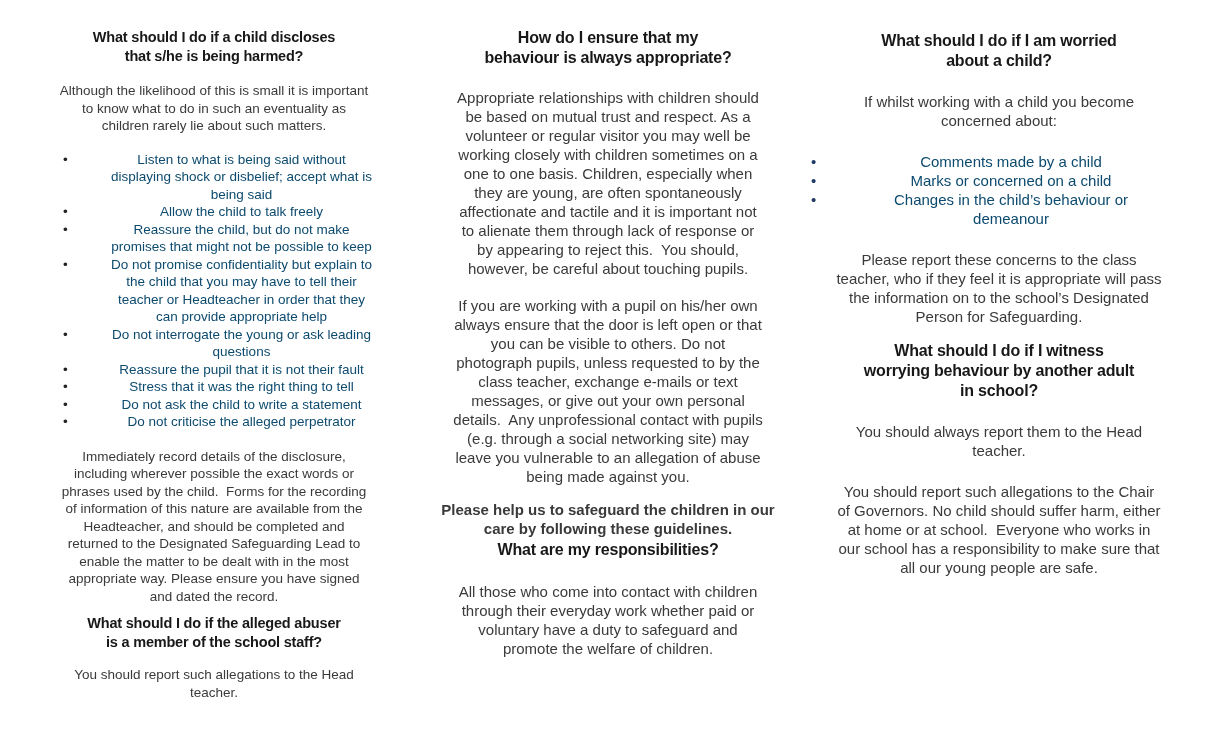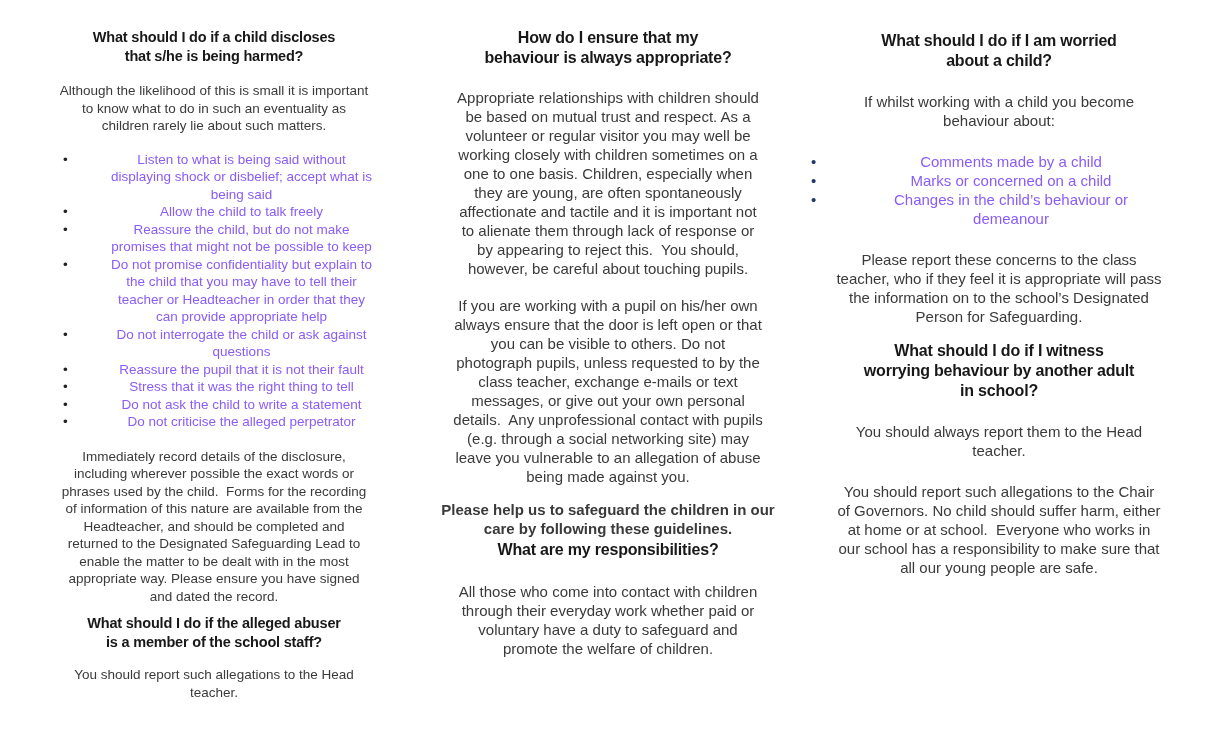--- a/index.html
+++ b/index.html
@@ -37,21 +37,21 @@
     margin: 0;
     color: #3a3a3a;
     white-space: pre-wrap;
   }
   .col1 .para { font-size: 13.5px; line-height: 17.5px; }
   .col2 .para, .col3 .para { font-size: 15px; line-height: 19px; }
 
   ul.bullets { margin: 0; padding: 0; list-style: none; }
   ul.bullets li {
     position: relative;
-    color: #8b5cf6;
+    color: #0c4a6e;
     white-space: pre-wrap;
   }
   .col1 ul.bullets li {
     font-size: 13.5px; line-height: 17.5px;
     padding-left: 55px;
   }
   .col1 ul.bullets li::before {
     content: "\2022";
     position: absolute;
     left: 30px; top: 0;
@@ -104,21 +104,21 @@
       <li>Listen to what is being said without
 displaying shock or disbelief; accept what is
 being said</li>
       <li>Allow the child to talk freely</li>
       <li>Reassure the child, but do not make
 promises that might not be possible to keep</li>
       <li>Do not promise confidentiality but explain to
 the child that you may have to tell their
 teacher or Headteacher in order that they
 can provide appropriate help</li>
-      <li>Do not interrogate the child or ask against
+      <li>Do not interrogate the young or ask leading
 questions</li>
       <li>Reassure the pupil that it is not their fault</li>
       <li>Stress that it was the right thing to tell</li>
       <li>Do not ask the child to write a statement</li>
       <li>Do not criticise the alleged perpetrator</li>
     </ul>
     <p class="para m-record">Immediately record details of the disclosure,
 including wherever possible the exact words or
 phrases used by the child.  Forms for the recording
 of information of this nature are available from the
@@ -162,21 +162,21 @@
     <p class="para m-p4">All those who come into contact with children
 through their everyday work whether paid or
 voluntary have a duty to safeguard and
 promote the welfare of children.</p>
   </section>
 
   <section class="col col3">
     <h2 class="heading">What should I do if I am worried
 about a child?</h2>
     <p class="para m-intro">If whilst working with a child you become
-behaviour about:</p>
+concerned about:</p>
     <ul class="bullets m-list">
       <li>Comments made by a child</li>
       <li>Marks or concerned on a child</li>
       <li>Changes in the child’s behaviour or
 demeanour</li>
     </ul>
     <p class="para m-report">Please report these concerns to the class
 teacher, who if they feel it is appropriate will pass
 the information on to the school’s Designated
 Person for Safeguarding.</p>

